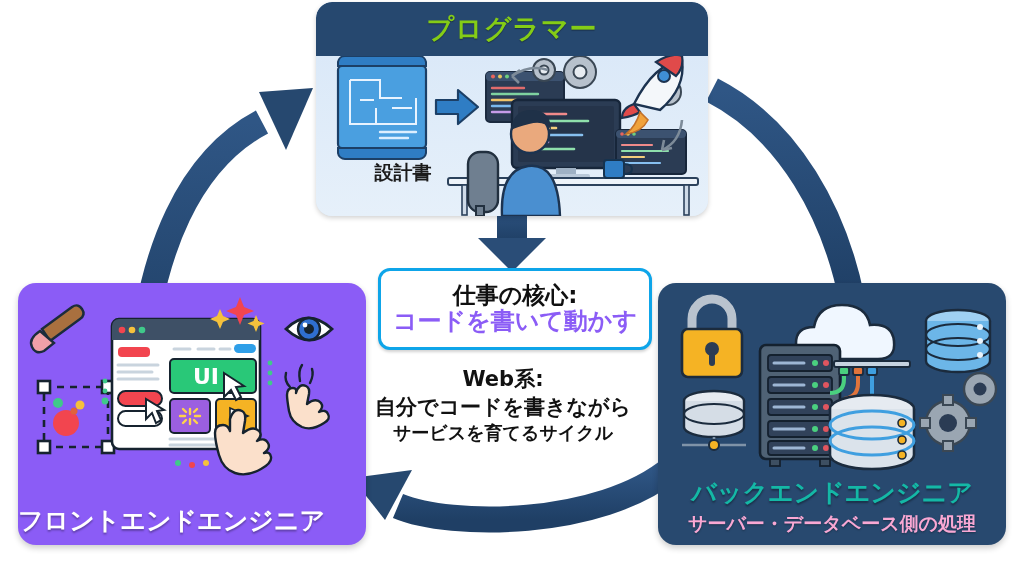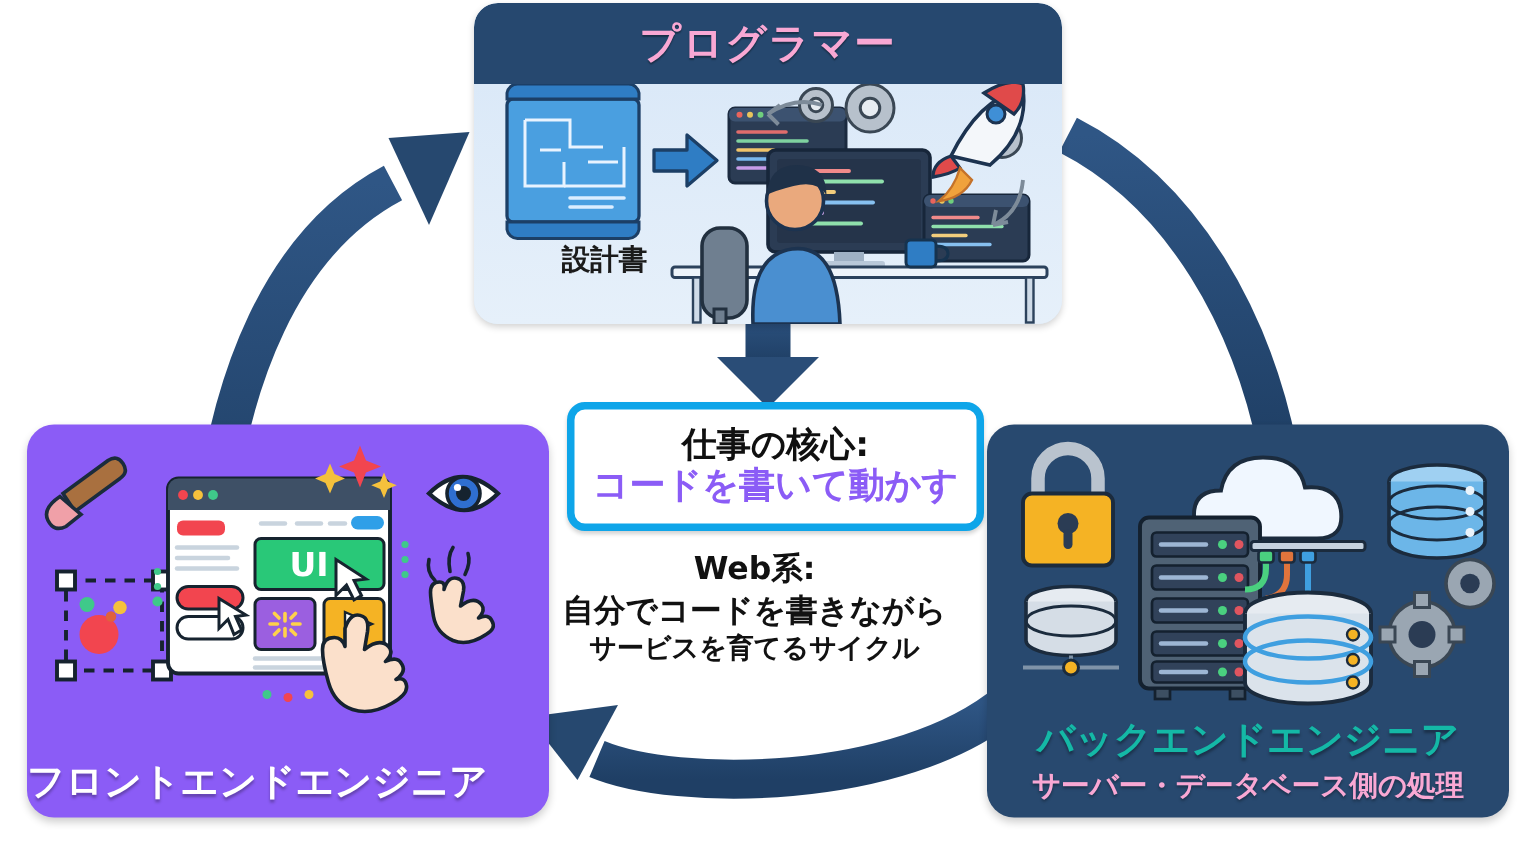--- a/index.html
+++ b/index.html
@@ -17,21 +17,21 @@
   #top-card{
     position:absolute;left:316px;top:2px;width:392px;height:214px;
     border-radius:16px;overflow:hidden;background:#dce9f7;
     box-shadow:0 2px 5px rgba(0,0,0,.18);
   }
   #top-card .card-header{
     height:54px;background:#26486f;border-radius:16px 16px 0 0;
     display:flex;align-items:center;justify-content:center;
   }
   #top-card .card-header .title{
-    color:#f9a8d4;font-size:27px;font-weight:bold;letter-spacing:1px;
+    color:#84cc16;font-size:27px;font-weight:bold;letter-spacing:1px;
     text-shadow:0 1px 1px rgba(0,0,0,.35);
   }
   #top-card .card-body{position:relative;height:160px;background:linear-gradient(#dbe9f8,#e6f0fa);}
   .blueprint-label{
     position:absolute;left:32px;top:104px;width:110px;text-align:center;
     font-size:19px;font-weight:bold;color:#1b1b1b;
   }
 
   
   #frontend-card{
@@ -67,21 +67,21 @@
     text-shadow:0 2px 2px rgba(0,0,0,.35);
   }
   #backend-card .l2{
     color:#f9a8d4;font-size:19px;font-weight:bold;margin-top:2px;display:block;
     text-shadow:0 1px 2px rgba(0,0,0,.35);
   }
 
   
   #core-box{
     position:absolute;left:378px;top:268px;width:268px;height:76px;
-    background:#ffffff;border:5px solid #0ea5e9;border-radius:12px;
+    background:#ffffff;border:3px solid #0ea5e9;border-radius:12px;
     display:flex;flex-direction:column;align-items:center;justify-content:center;
     box-shadow:0 2px 3px rgba(0,0,0,.18);
   }
   #core-box .c1{font-size:23px;font-weight:bold;color:#101010;line-height:1.12;}
   #core-box .c2{font-size:24px;font-weight:bold;color:#8b5cf6;line-height:1.12;}
 
   #cycle-note{
     position:absolute;left:343px;top:366px;width:320px;text-align:center;
   }
   #cycle-note .n1{font-size:21px;font-weight:bold;color:#111111;line-height:1.32;display:block;}

